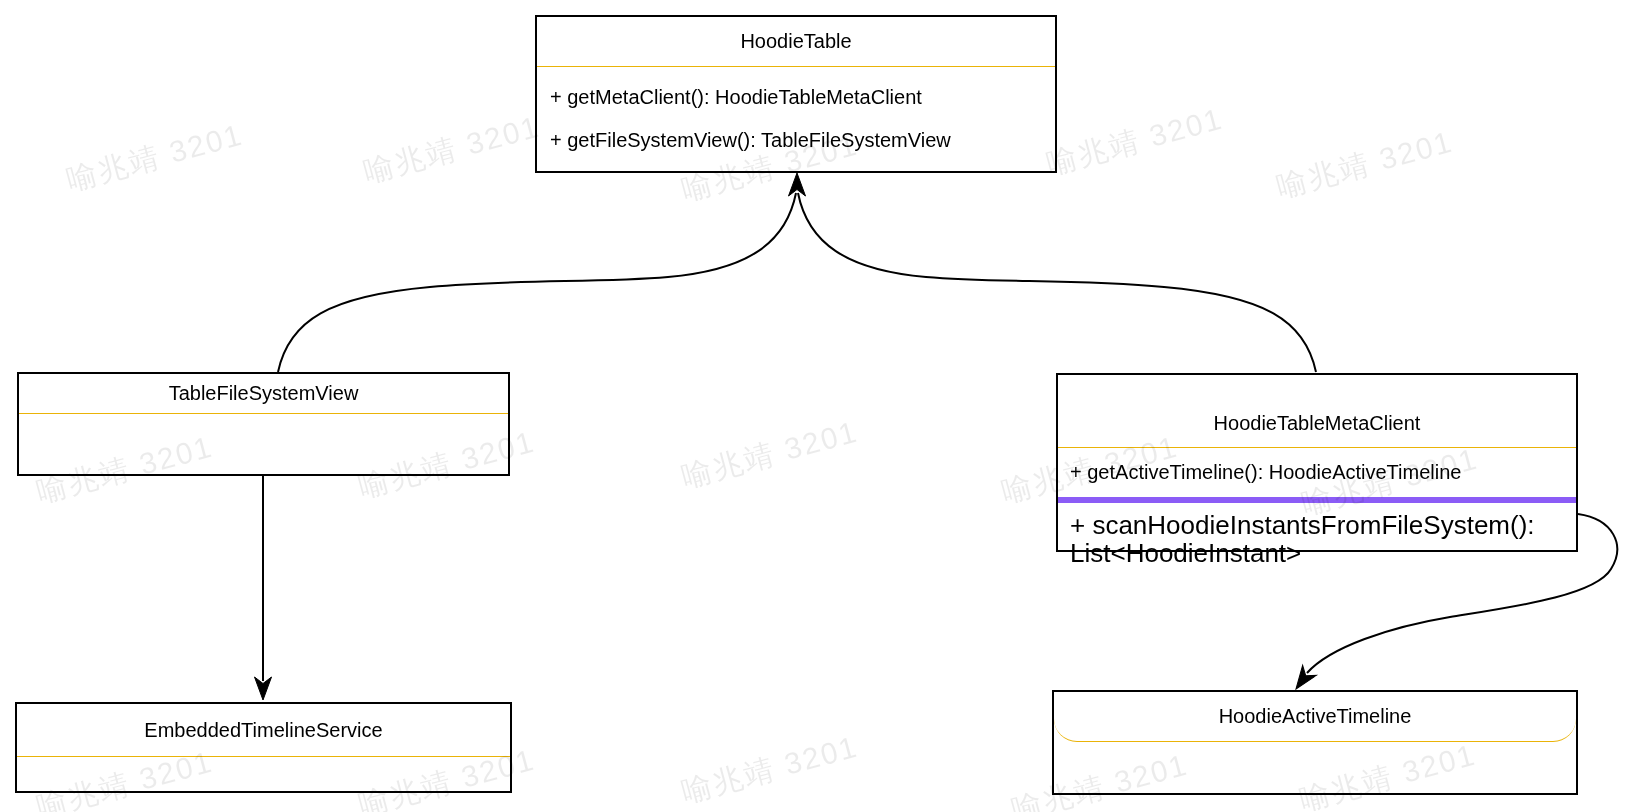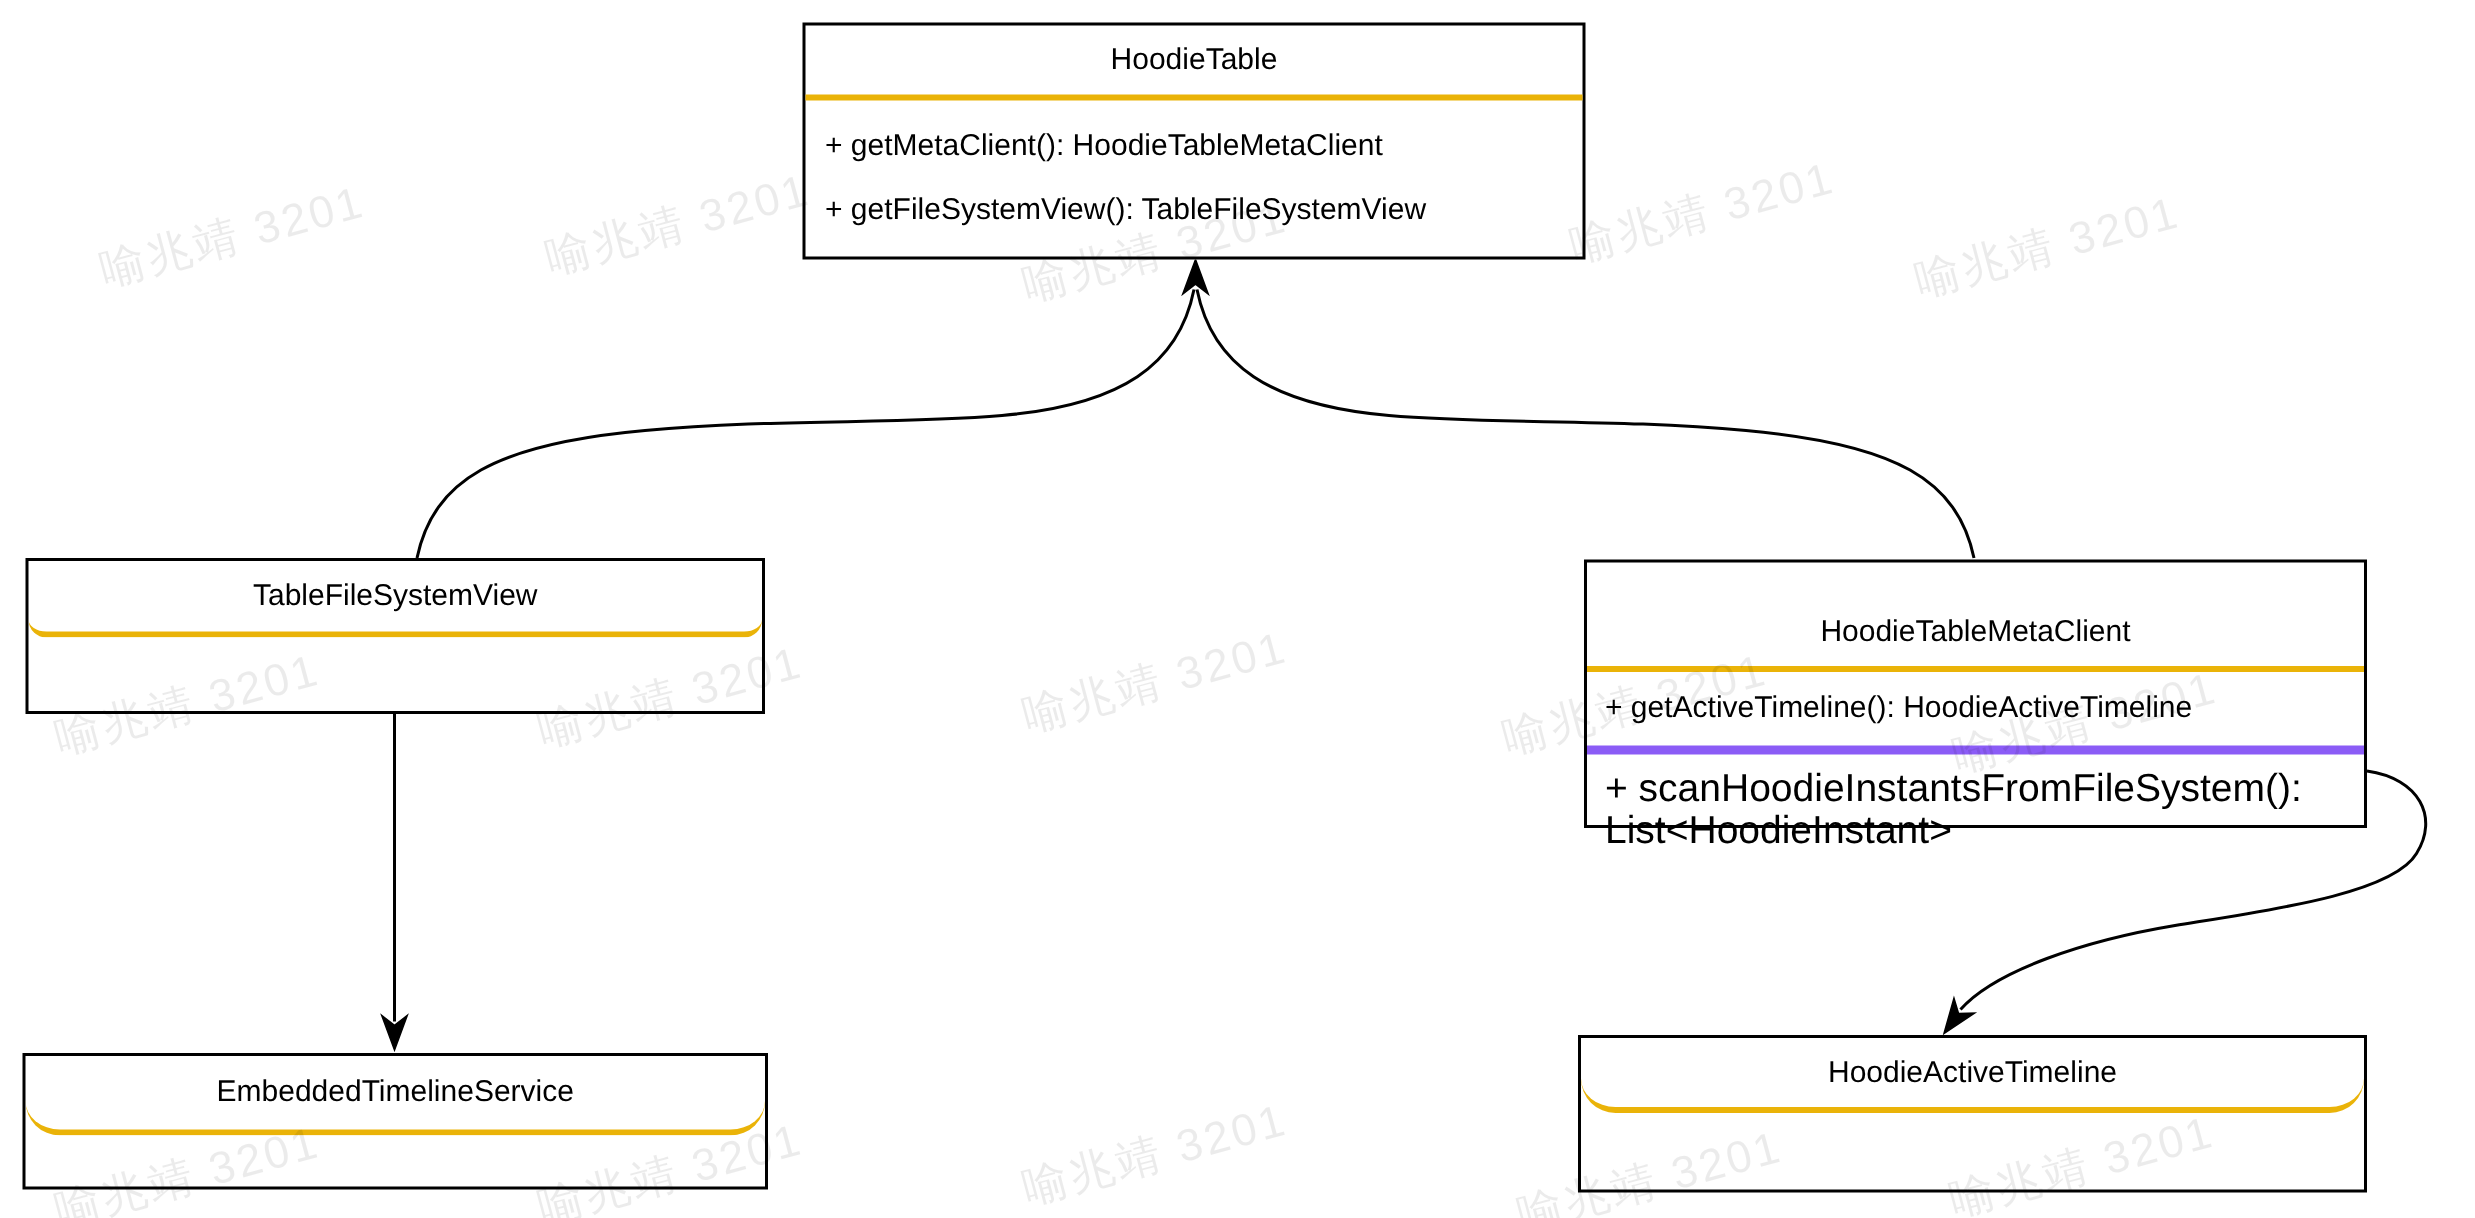--- a/index.html
+++ b/index.html
@@ -21,21 +21,21 @@
     position: absolute;
     box-sizing: border-box;
     border: 2px solid #000;
     background: #ffffff;
     display: flex;
     flex-direction: column;
     z-index: 2;
   }
   .uml-title {
     box-sizing: border-box;
-    border-bottom: 4px solid #eab308;
+    border-bottom: 1px solid #eab308;
     display: flex;
     align-items: center;
     justify-content: center;
     font-size: 20px;
     flex: 0 0 auto;
   }
   .uml-methods {
     flex: 1 1 auto;
     display: flex;
     flex-direction: column;
@@ -98,32 +98,32 @@
 
   <div class="uml-box" style="left:535px; top:15px; width:522px; height:158px;">
     <div class="uml-title" style="height:50px;">HoodieTable</div>
     <div class="uml-methods">
       <div class="uml-method">+ getMetaClient(): HoodieTableMetaClient</div>
       <div class="uml-method">+ getFileSystemView(): TableFileSystemView</div>
     </div>
   </div>
 
   <div class="uml-box" style="left:17px; top:372px; width:493px; height:104px;">
-    <div class="uml-title" style="height:51px;border-radius:12px;">TableFileSystemView</div>
+    <div class="uml-title" style="height:40px;">TableFileSystemView</div>
     <div class="uml-empty"></div>
   </div>
 
   <div class="uml-box" style="left:1056px; top:373px; width:522px; height:179px;">
     <div class="uml-title" style="height:49px;margin-top:24px;">HoodieTableMetaClient</div>
     <div class="uml-row divided" style="height:55px;">+ getActiveTimeline(): HoodieActiveTimeline</div>
     <div class="uml-row-wrap">+ scanHoodieInstantsFromFileSystem(): List&lt;HoodieInstant&gt;</div>
   </div>
 
   <div class="uml-box" style="left:15px; top:702px; width:497px; height:91px;">
-    <div class="uml-title" style="height:53px;border-radius:23px;">EmbeddedTimelineService</div>
+    <div class="uml-title" style="height:53px;">EmbeddedTimelineService</div>
     <div class="uml-empty"></div>
   </div>
 
   <div class="uml-box" style="left:1052px; top:690px; width:526px; height:105px;">
     <div class="uml-title" style="height:50px;border-radius:23px;">HoodieActiveTimeline</div>
     <div class="uml-empty"></div>
   </div>
 
   <div class="wm" style="left:155px;  top:158px;">喻兆靖 3201</div>
   <div class="wm" style="left:452px;  top:150px;">喻兆靖 3201</div>

